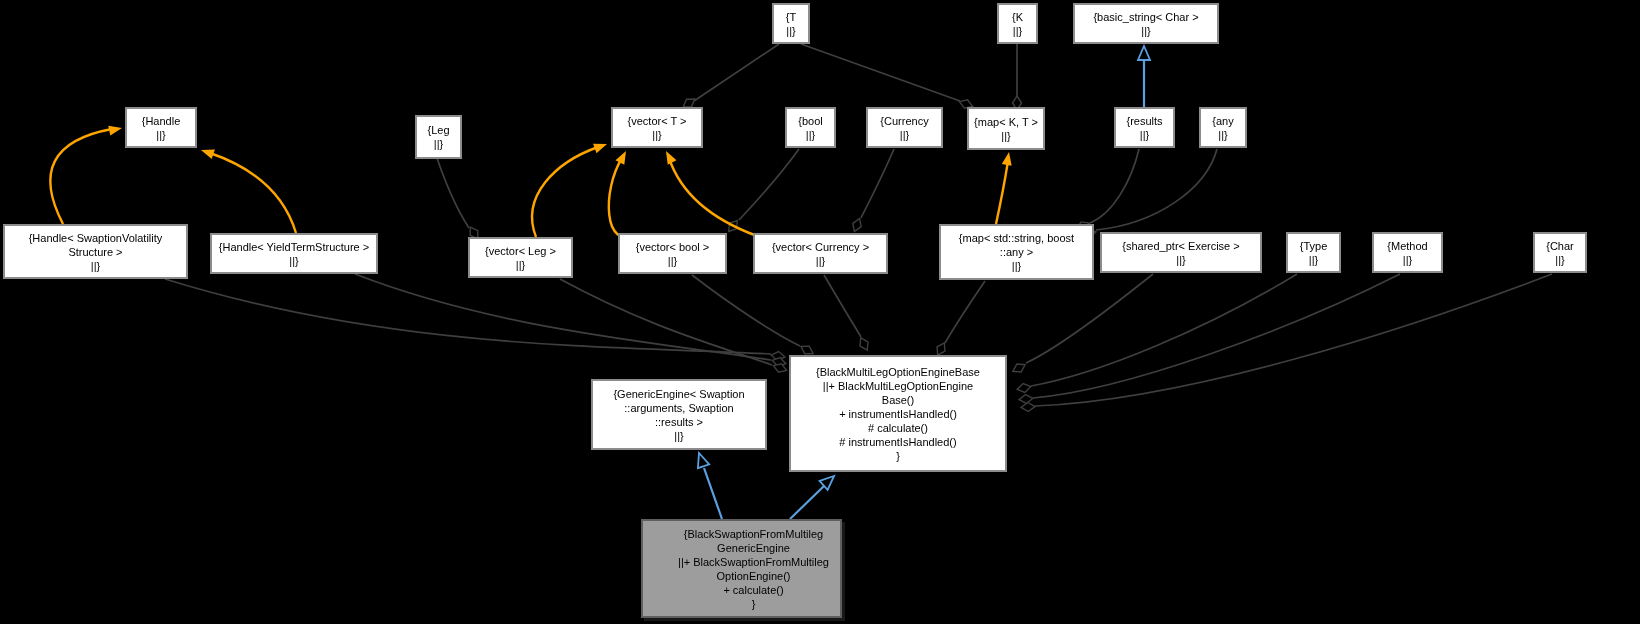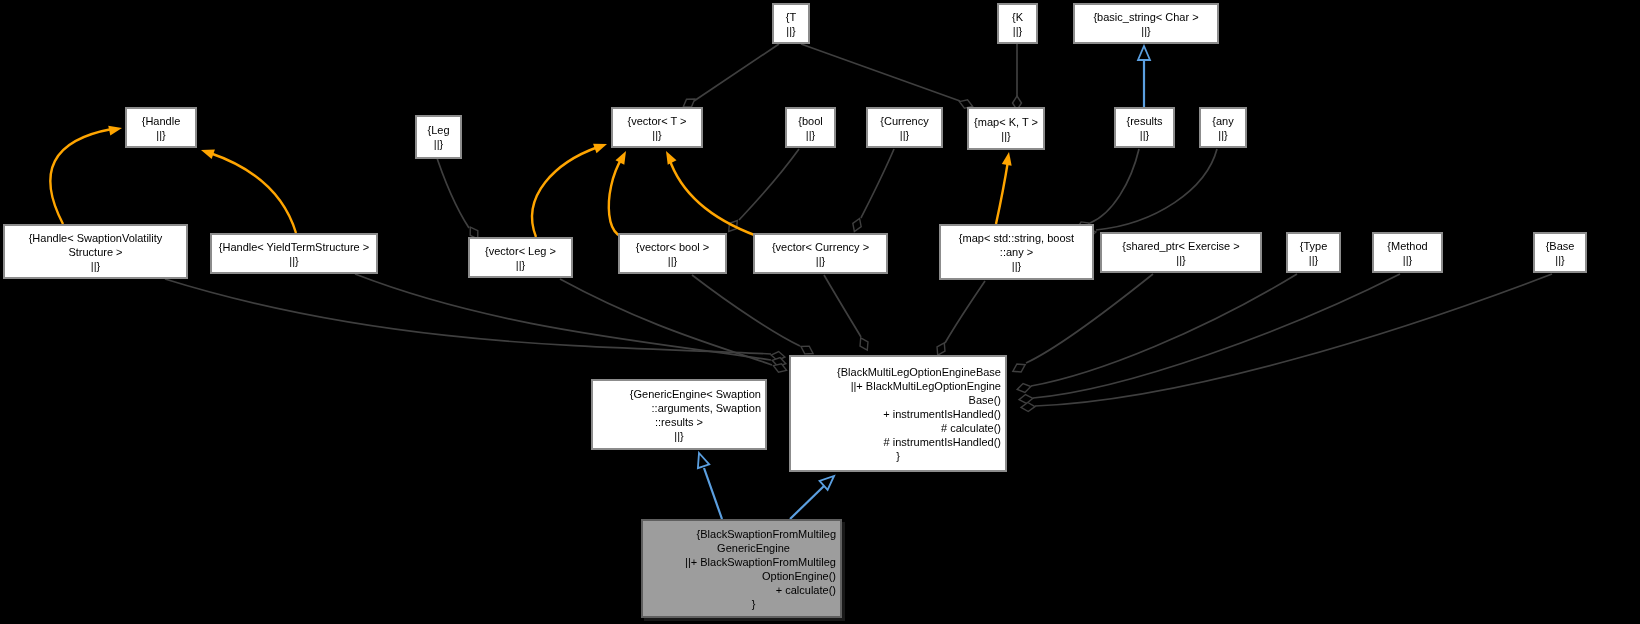--- a/index.html
+++ b/index.html
@@ -4,21 +4,21 @@
 <style>
   html,body{margin:0;padding:0;background:#000;}
   #stage{position:relative;width:1640px;height:624px;background:#000;overflow:hidden;
          font-family:"Liberation Sans",sans-serif;}
   #edges{position:absolute;left:0;top:0;}
   .node{position:absolute;background:#fff;border:2px solid #8c8c8c;color:#000;
         box-sizing:border-box;display:flex;flex-direction:column;justify-content:center;
         padding:2px 4px;font-size:11px;line-height:14px;}
   .node.sel{background:#9d9d9d;border-color:#5f5f5f;box-shadow:3px 3px 0 rgba(25,25,25,.95);padding-left:28px;}
   .ln{text-align:center;white-space:nowrap;}
-  .ln.l{text-align:right;}
+  .ln.l{text-align:center;}
 </style>
 </head>
 <body>
 
 <div id="stage">
 
   <svg id="edges" width="1640" height="624" viewBox="0 0 1640 624">
 
     <g fill="none" stroke="#3f3f3f" stroke-width="1.7">
       <path d="M779,44 L694,101"></path>
@@ -168,21 +168,21 @@
   </div>
   <div class="node" style="left:1286px;top:232px;width:55px;height:41px">
     <div class="ln">{Type</div>
     <div class="ln">||}</div>
   </div>
   <div class="node" style="left:1372px;top:232px;width:71px;height:41px">
     <div class="ln">{Method</div>
     <div class="ln">||}</div>
   </div>
   <div class="node" style="left:1533px;top:232px;width:54px;height:41px">
-    <div class="ln">{Base</div>
+    <div class="ln">{Char</div>
     <div class="ln">||}</div>
   </div>
 
   <div class="node" style="left:591px;top:379px;width:176px;height:71px">
     <div class="ln l">{GenericEngine&lt; Swaption</div>
     <div class="ln l">::arguments, Swaption</div>
     <div class="ln">::results &gt;</div>
     <div class="ln">||}</div>
   </div>
   <div class="node" style="left:789px;top:355px;width:218px;height:117px">

